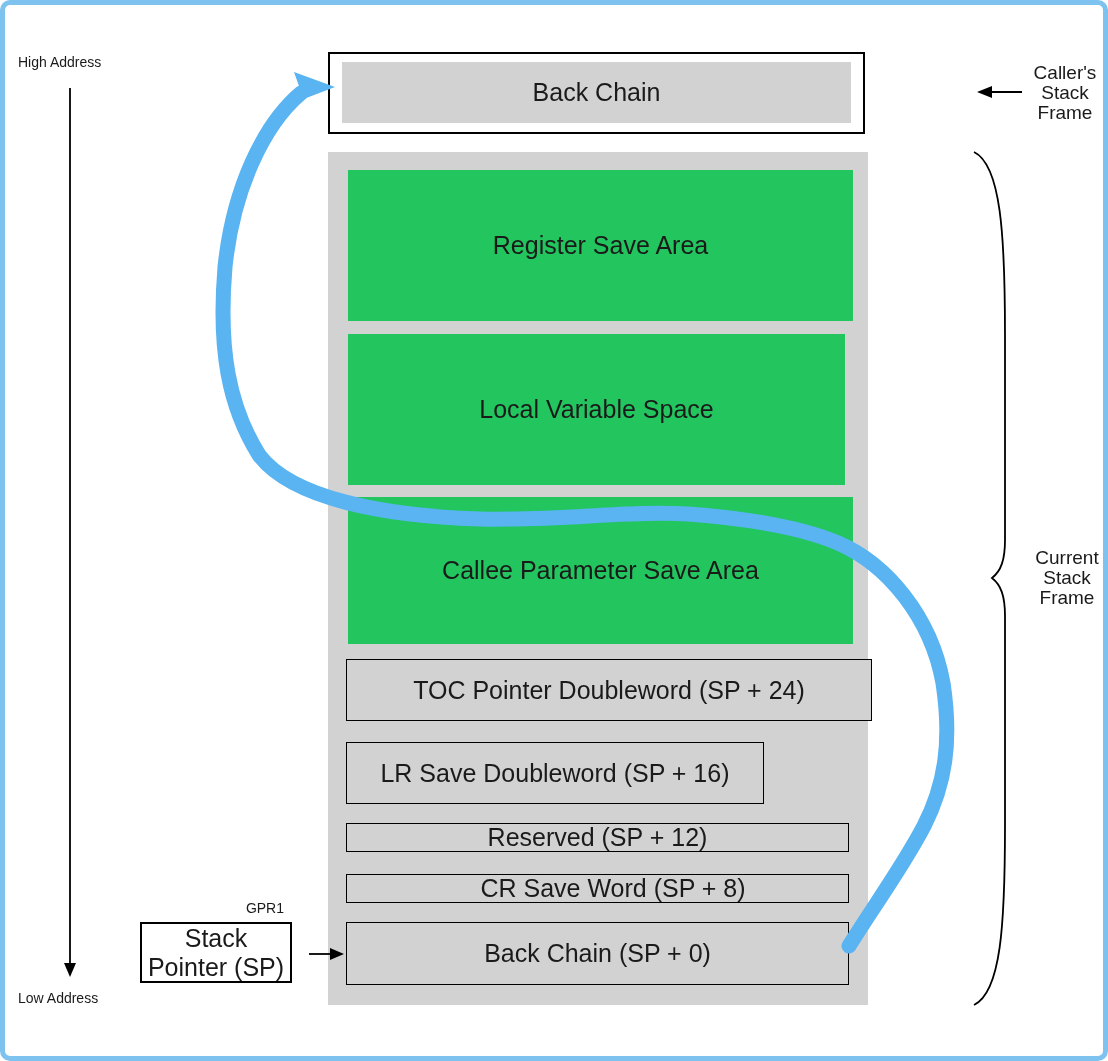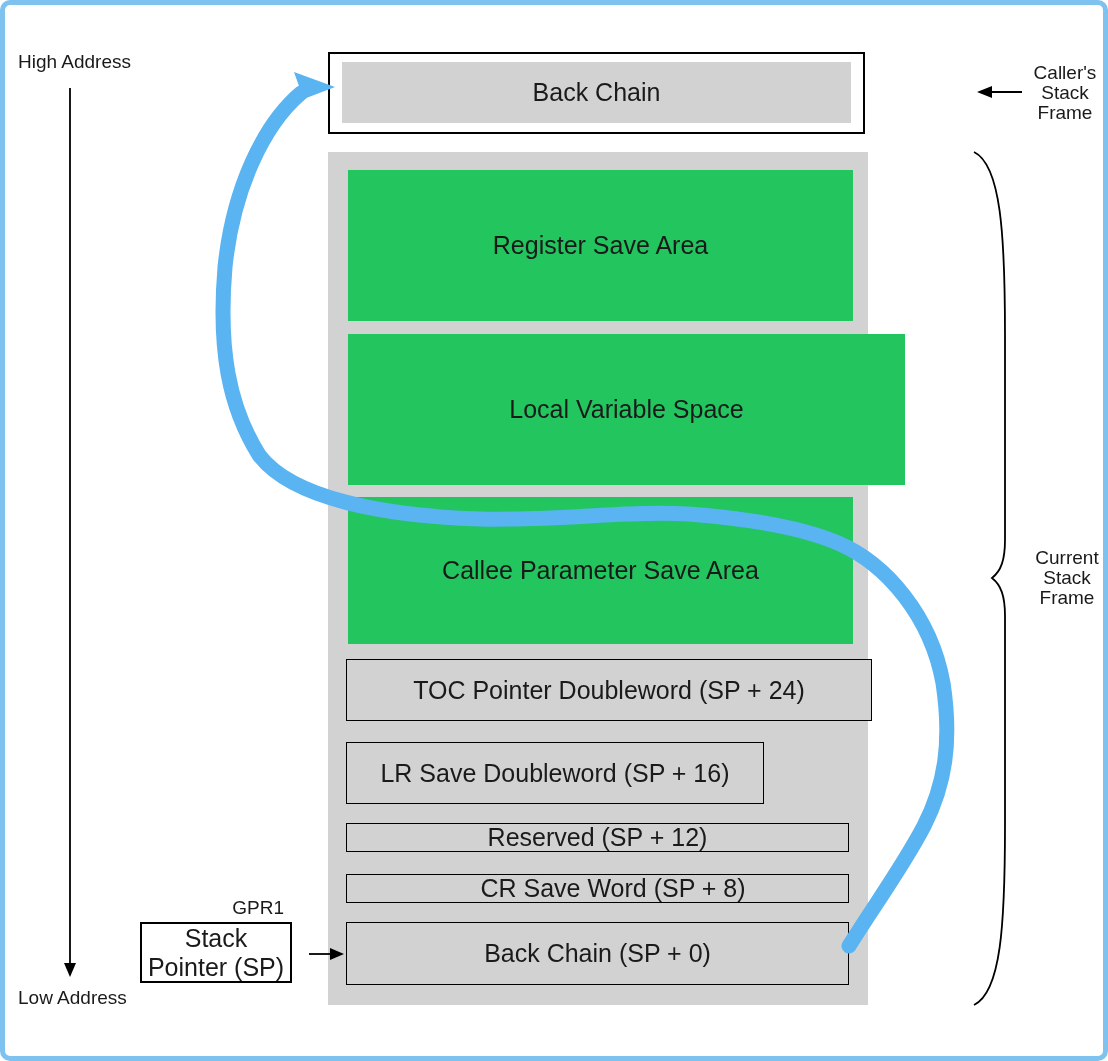--- a/index.html
+++ b/index.html
@@ -1,20 +1,20 @@
 <!DOCTYPE html>
 <html style="--accent: #59b4f1; --border-blue: #7ec3f0; --gray: #d2d2d2;"><head>
 <meta charset="utf-8">
 <style>
   html,body{margin:0;padding:0;background:#fff;}
   body{font-family:"Liberation Sans","DejaVu Sans",sans-serif;color:#1a1a1a;}
   .canvas{position:relative;width:1108px;height:1061px;background:#fff;
           border:5px solid var(--border-blue,#7ec3f0);border-radius:10px;box-sizing:border-box;overflow:hidden;}
   .abs{position:absolute;}
-  .lbl{font-size:19px;line-height:20px;white-space:nowrap;}
+  .lbl{font-size:14px;line-height:20px;white-space:nowrap;}
   .centered{display:flex;align-items:center;justify-content:center;text-align:center;}
   .outer-box{border:2px solid #000;background:#fff;box-sizing:border-box;}
   .gray-fill{background:var(--gray,#d2d2d2);}
   .white-box{background:#22c55e;}
   .slot{border:1.5px solid #000;background:var(--gray,#d2d2d2);box-sizing:border-box;}
   .stack3{text-align:center;font-size:19px;line-height:20px;}
   svg.overlay{position:absolute;left:0;top:0;width:1108px;height:1061px;pointer-events:none;z-index:6;}
   .blk{stroke:#000;stroke-width:1.8;fill:none;}
   .blkfill{fill:#000;stroke:none;}
   .blue-curve{stroke:var(--accent,#59b4f1);stroke-width:15;fill:none;stroke-linecap:round;}
@@ -34,21 +34,21 @@
 
   <div class="abs stack3" style="left:1010px;top:58px;width:100px;">
     <div>Caller's</div>
     <div>Stack</div>
     <div>Frame</div>
   </div>
 
   <div class="abs gray-fill" style="left:323px;top:147px;width:540px;height:853px;"></div>
 
   <div class="abs white-box centered boxtext" style="left:343px;top:165px;width:505px;height:151px;">Register Save Area</div>
-  <div class="abs white-box centered boxtext" style="left:343px;top:329px;width:557px;height:151px;">Local Variable Space</div>
+  <div class="abs white-box centered boxtext" style="left:343px;top:329px;width:497px;height:151px;">Local Variable Space</div>
   <div class="abs white-box centered boxtext" style="left:343px;top:492px;width:505px;height:147px;">Callee Parameter Save Area</div>
 
   <div class="abs slot centered boxtext" style="left:341px;top:654px;width:526px;height:62px;">TOC Pointer Doubleword (SP + 24)</div>
   <div class="abs slot centered boxtext" style="left:341px;top:737px;width:418px;height:62px;">LR Save Doubleword (SP + 16)</div>
   <div class="abs slot centered boxtext" style="left:341px;top:818px;width:503px;height:29px;">Reserved (SP + 12)</div>
   <div class="abs slot centered boxtext" style="left:341px;top:869px;width:503px;height:29px;padding-left:31px;">CR Save Word (SP + 8)</div>
   <div class="abs slot centered boxtext" style="left:341px;top:917px;width:503px;height:63px;">Back Chain (SP + 0)</div>
 
   <div class="abs lbl" style="left:159px;top:877px;width:120px;text-align:right;margin-top:16px;">GPR1</div>
   <div class="abs outer-box centered boxtext" style="left:135px;top:917px;width:152px;height:61px;">Stack Pointer (SP)</div>

